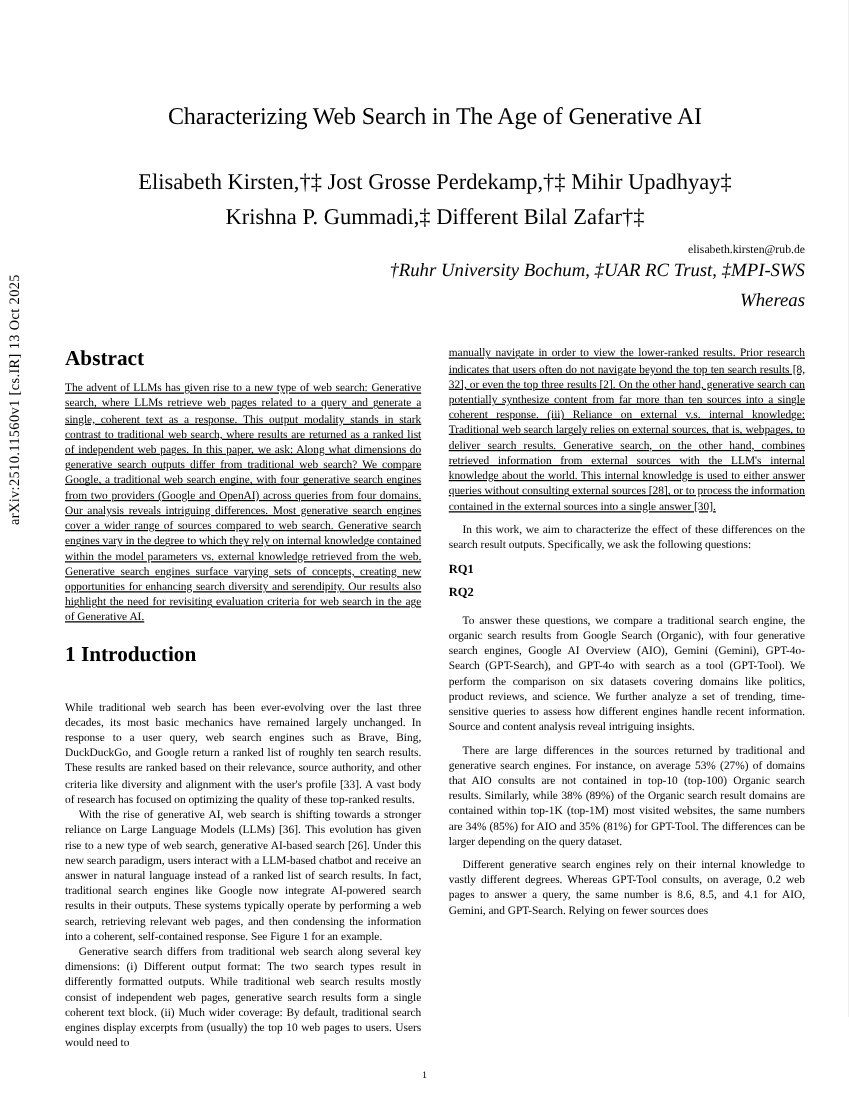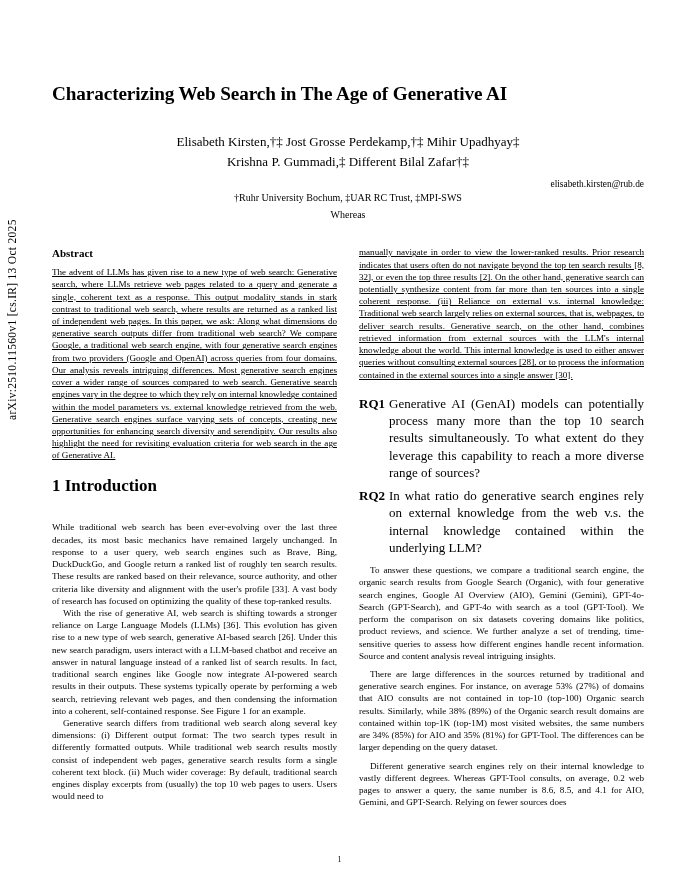--- a/index.html
+++ b/index.html
@@ -34,59 +34,61 @@
     white-space: nowrap;
   }
   .content {
     position: absolute;
     left: 52px;
     top: 52px;
     width: 592px;
     height: 790px;
   }
   .title {
+    text-align: center;
     font-family: "Liberation Serif", serif;
-    font-weight: bold;
+    font-weight: normal;
     font-size: 19.2px;
     letter-spacing: -0.1px;
     margin: 30px 0 0 0;
     line-height: 1.2;
   }
   .authors {
     text-align: center;
-    font-size: 13px;
+    font-size: 18px;
     margin-top: 27px;
     line-height: 1.55;
   }
   .email {
     text-align: right;
     font-size: 9.4px;
     margin-top: 7px;
   }
   .affil {
-    text-align: center;
-    font-size: 10px;
+    text-align: right;
+    font-size: 15px;
     margin-top: 2px;
     line-height: 1.45;
+    font-style: italic;
   }
   .columns {
     display: flex;
     margin-top: 24px;
     gap: 22px;
   }
   .col {
     width: 285px;
     font-size: 9.1px;
     line-height: 1.345;
     text-align: justify;
     hyphens: auto;
   }
   .sec-head {
     font-weight: bold;
-    font-size: 11px;
+    font-size: 17px;
     margin: 0 0 5px 0;
   }
   .sec-head-num {
     font-weight: bold;
     font-size: 17px;
     margin: 13px 0 5px 0;
   }
   p.body {
     margin: 0;
     text-indent: 11px;
@@ -100,21 +102,21 @@
     text-indent: 0;
     text-align: justify;
     text-decoration: underline;
   }
   .rq-list {
     margin: 8px 0 8px 0;
   }
   .rq-item {
     display: flex;
     margin-bottom: 6px;
-    font-size: 13px;
+    font-size: 10px;
     line-height: 1.33;
   }
   .rq-label {
     font-weight: bold;
     width: 30px;
     flex: 0 0 30px;
     text-align: left;
   }
   .rq-text {
     flex: 1;
@@ -160,29 +162,28 @@
 
         <div class="sec-head-num">1   Introduction</div>
         <p class="body first">While traditional web search has been ever-evolving over the last three decades, its most basic mechanics have remained largely unchanged. In response to a user query, web search engines such as Brave, Bing, DuckDuckGo, and Google return a ranked list of roughly ten search results. These results are ranked based on their relevance, source authority, and other criteria like diversity and alignment with the user's profile [33]. A vast body of research has focused on optimizing the quality of these top-ranked results.</p>
         <p class="body">With the rise of generative AI, web search is shifting towards a stronger reliance on Large Language Models (LLMs) [36]. This evolution has given rise to a new type of web search, generative AI-based search [26]. Under this new search paradigm, users interact with a LLM-based chatbot and receive an answer in natural language instead of a ranked list of search results. In fact, traditional search engines like Google now integrate AI-powered search results in their outputs. These systems typically operate by performing a web search, retrieving relevant web pages, and then condensing the information into a coherent, self-contained response. See Figure 1 for an example.</p>
         <p class="body">Generative search differs from traditional web search along several key dimensions: (i) Different output format: The two search types result in differently formatted outputs. While traditional web search results mostly consist of independent web pages, generative search results form a single coherent text block. (ii) Much wider coverage: By default, traditional search engines display excerpts from (usually) the top 10 web pages to users. Users would need to</p>
       </div>
 
       <div class="col">
         <p class="abs">manually navigate in order to view the lower-ranked results. Prior research indicates that users often do not navigate beyond the top ten search results [8, 32], or even the top three results [2]. On the other hand, generative search can potentially synthesize content from far more than ten sources into a single coherent response. (iii) Reliance on external v.s. internal knowledge: Traditional web search largely relies on external sources, that is, webpages, to deliver search results. Generative search, on the other hand, combines retrieved information from external sources with the LLM's internal knowledge about the world. This internal knowledge is used to either answer queries without consulting external sources [28], or to process the information contained in the external sources into a single answer [30].</p>
         <div class="gap"></div>
+        <p class="body">In this work, we aim to characterize the effect of these differences on the search result outputs. Specifically, we ask the following questions:</p>
 
         <div class="rq-list">
           <div class="rq-item">
             <div class="rq-label">RQ1</div>
-            <div class="rq-text">Generative AI (GenAI) models can potentially process many more than the top 10 search results simultaneously. To what extent do they leverage this capability to reach a more diverse range of sources?</div>
           </div>
           <div class="rq-item">
             <div class="rq-label">RQ2</div>
-            <div class="rq-text">In what ratio do generative search engines rely on external knowledge from the web v.s. the internal knowledge contained within the underlying LLM?</div>
           </div>
         </div>
 
         <p class="body">To answer these questions, we compare a traditional search engine, the organic search results from Google Search (Organic), with four generative search engines, Google AI Overview (AIO), Gemini (Gemini), GPT-4o-Search (GPT-Search), and GPT-4o with search as a tool (GPT-Tool). We perform the comparison on six datasets covering domains like politics, product reviews, and science. We further analyze a set of trending, time-sensitive queries to assess how different engines handle recent information. Source and content analysis reveal intriguing insights.</p>
         <div class="gap"></div>
         <p class="body">There are large differences in the sources returned by traditional and generative search engines. For instance, on average 53% (27%) of domains that AIO consults are not contained in top-10 (top-100) Organic search results. Similarly, while 38% (89%) of the Organic search result domains are contained within top-1K (top-1M) most visited websites, the same numbers are 34% (85%) for AIO and 35% (81%) for GPT-Tool. The differences can be larger depending on the query dataset.</p>
         <div class="gap"></div>
         <p class="body">Different generative search engines rely on their internal knowledge to vastly different degrees. Whereas GPT-Tool consults, on average, 0.2 web pages to answer a query, the same number is 8.6, 8.5, and 4.1 for AIO, Gemini, and GPT-Search. Relying on fewer sources does</p>
       </div>
 

